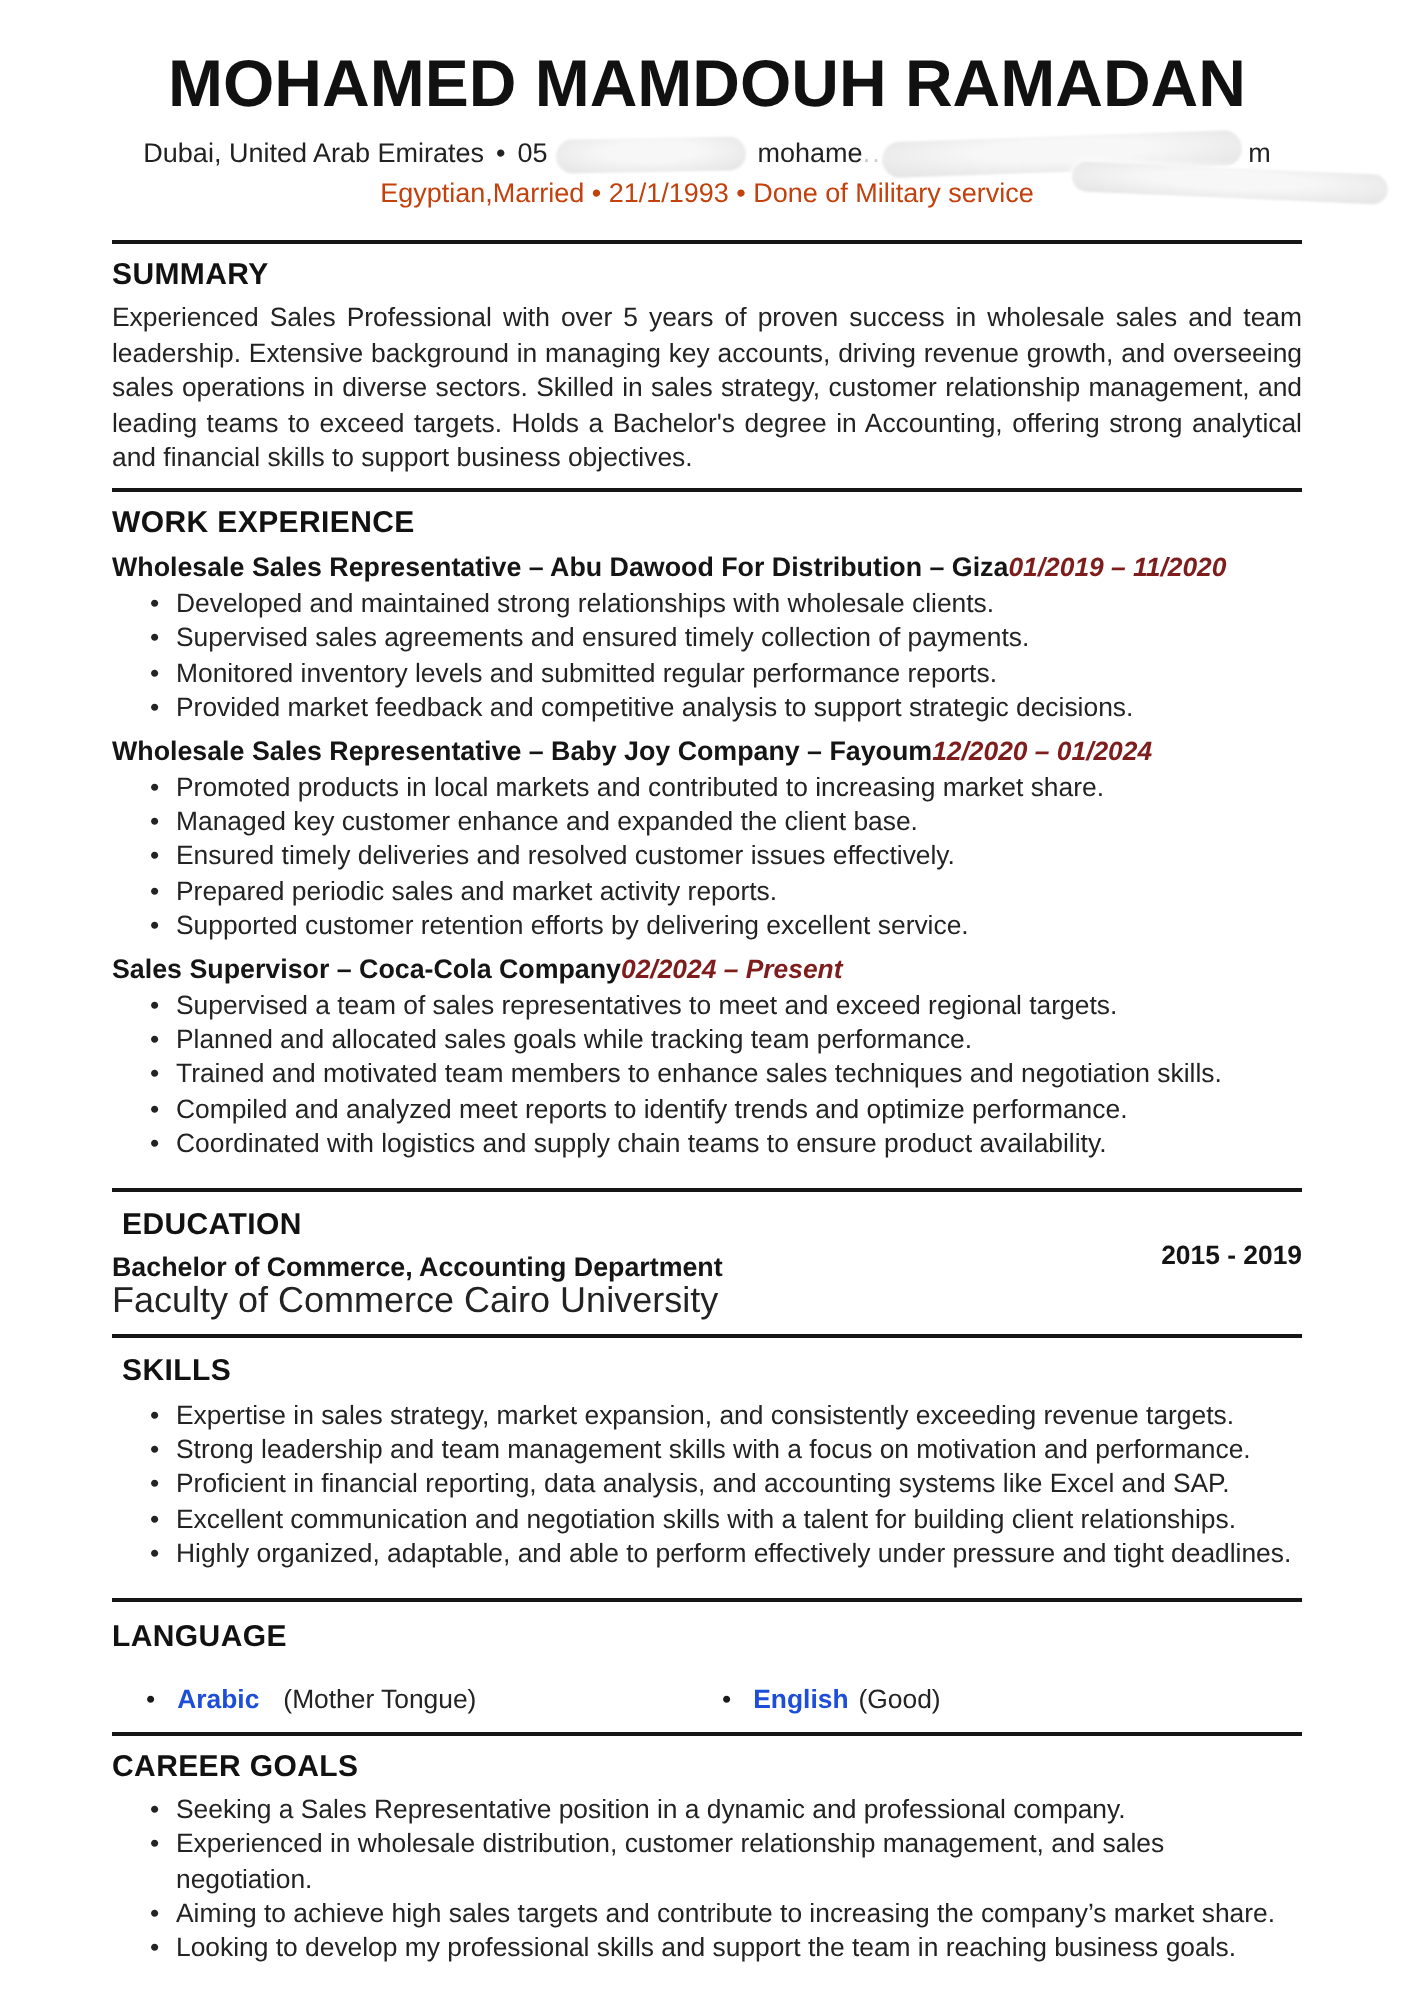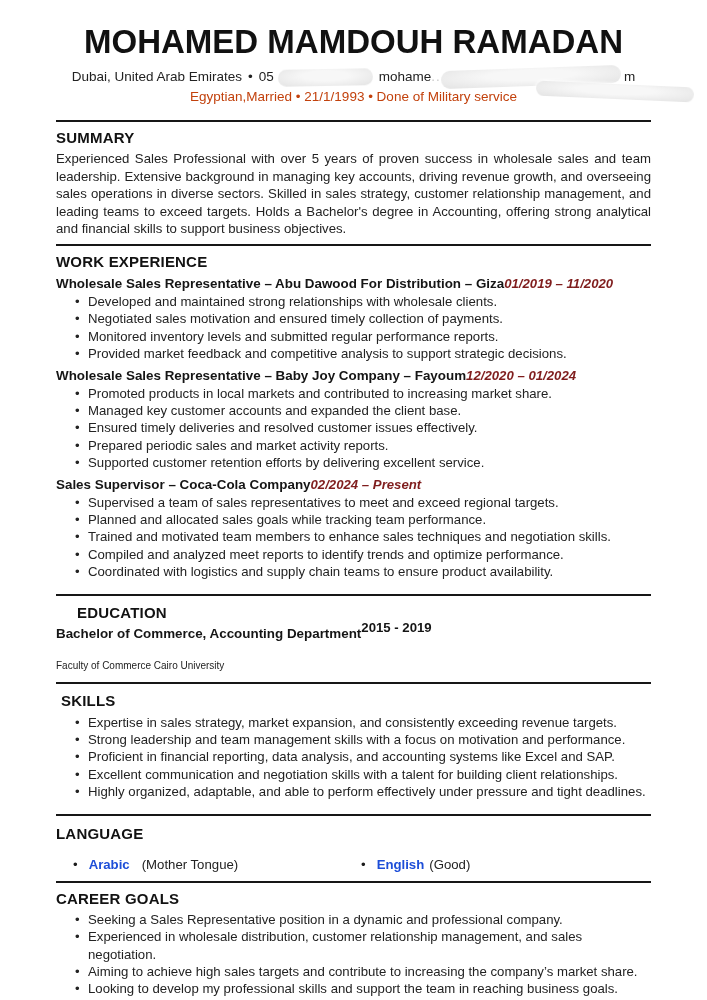--- a/index.html
+++ b/index.html
@@ -104,30 +104,31 @@
   }
   ul.bullets li::before {
     content: "\2022";
     position: absolute;
     left: 0;
     top: 0;
   }
   .rule-3 { margin-top: 13px; }
 
   
-  .edu-head { margin-top: 8px; margin-left: 16px; }
+  .edu-head { margin-top: 8px; }
   .edu-row {
     display: flex;
+    justify-content: space-between;
     align-items: flex-start;
     margin-top: 3px;
     line-height: 17px;
   }
   .edu-degree { font-size: 13.4px; font-weight: 700; color: #151515; }
   .edu-dates { font-size: 13.2px; font-weight: 600; color: #151515; white-space: nowrap; transform: translateY(-6px); }
-  .edu-school { font-size: 10px; line-height: 17px; color: #232323; margin-top: 15px; }
+  .edu-school { font-size: 18px; line-height: 17px; color: #232323; }
   .rule-4 { margin-top: 8px; }
 
   
   .skills-head { margin-top: 8px; }
   .skills-list { margin-top: 4px !important; }
   .rule-5 { margin-top: 13px; }
 
   
   .lang-head { margin-top: 9px; }
   .lang-row {
@@ -181,32 +182,32 @@
 
   <hr class="rule rule-2">
   <div class="sec-head work-head">WORK EXPERIENCE</div>
 
   <div class="job-head">
     <span class="job-title">Wholesale Sales Representative – Abu Dawood For Distribution – Giza</span>
     <span class="job-dates">01/2019 – 11/2020</span>
   </div>
   <ul class="bullets">
     <li>Developed and maintained strong relationships with wholesale clients.</li>
-    <li>Negotiated sales motivation and ensured timely collection of payments.</li>
+    <li>Supervised sales agreements and ensured timely collection of payments.</li>
     <li>Monitored inventory levels and submitted regular performance reports.</li>
     <li>Provided market feedback and competitive analysis to support strategic decisions.</li>
   </ul>
 
   <div class="job-head">
     <span class="job-title">Wholesale Sales Representative – Baby Joy Company – Fayoum</span>
     <span class="job-dates">12/2020 – 01/2024</span>
   </div>
   <ul class="bullets">
     <li>Promoted products in local markets and contributed to increasing market share.</li>
-    <li>Managed key customer accounts and expanded the client base.</li>
+    <li>Managed key customer enhance and expanded the client base.</li>
     <li>Ensured timely deliveries and resolved customer issues effectively.</li>
     <li>Prepared periodic sales and market activity reports.</li>
     <li>Supported customer retention efforts by delivering excellent service.</li>
   </ul>
 
   <div class="job-head">
     <span class="job-title">Sales Supervisor – Coca-Cola Company</span>
     <span class="job-dates">02/2024 – Present</span>
   </div>
   <ul class="bullets">

